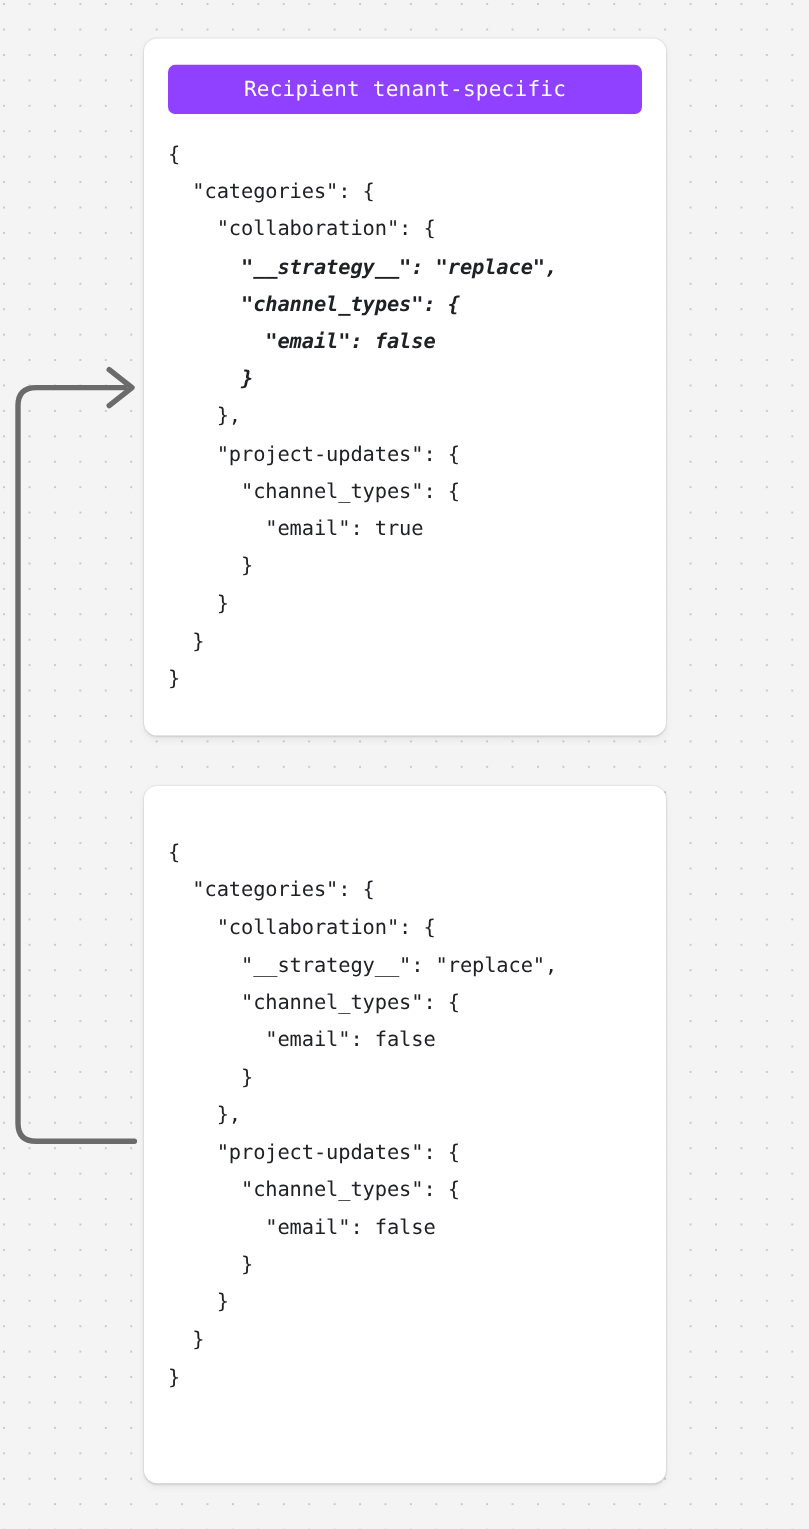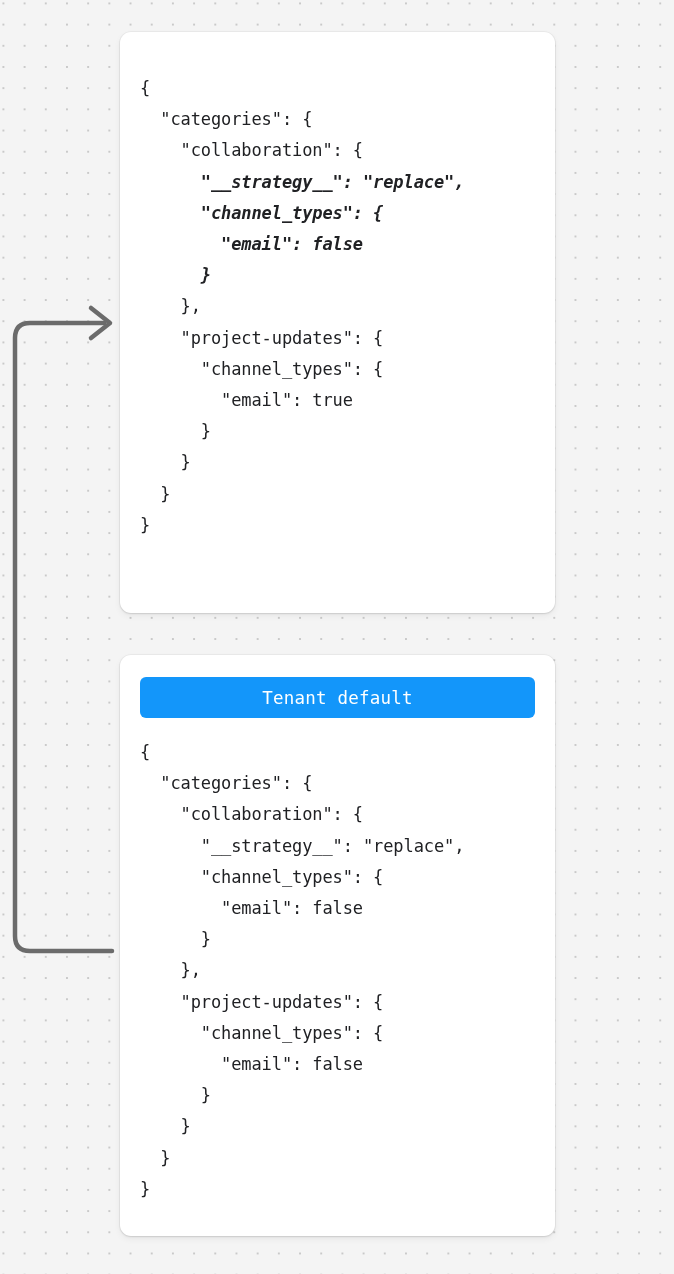--- a/index.html
+++ b/index.html
@@ -91,19 +91,19 @@
 </style>
 </head>
 <body>
 
 <svg class="connector" viewBox="0 0 674 1274" xmlns="http://www.w3.org/2000/svg">
   <path d="M 112 951 L 30 951 Q 15 951 15 936 L 15 338 Q 15 323 30 323 L 104 323" fill="none" stroke="#6b6b6b" stroke-width="4.5" stroke-linecap="round" stroke-linejoin="round"></path>
   <path d="M 91 308 L 110 323 L 91 338" fill="none" stroke="#6b6b6b" stroke-width="4.5" stroke-linecap="round" stroke-linejoin="round"></path>
 </svg>
 
 <div class="card" id="card-recipient">
+  <div class="card-header purple" style="background: rgb(144, 64, 255);">Recipient tenant-specific</div>
   <div class="code"><span class="line">{</span><span class="line">  "categories": {</span><span class="line">    "collaboration": {</span><span class="line hl">      "__strategy__": "replace",</span><span class="line hl">      "channel_types": {</span><span class="line hl">        "email": false</span><span class="line hl">      }</span><span class="line">    },</span><span class="line">    "project-updates": {</span><span class="line">      "channel_types": {</span><span class="line">        "email": true</span><span class="line">      }</span><span class="line">    }</span><span class="line">  }</span><span class="line">}</span></div>
 </div>
 
 <div class="card" id="card-tenant">
-  <div class="card-header blue" style="background: rgb(19, 150, 250);">Tenant default</div>
   <div class="code"><span class="line">{</span><span class="line">  "categories": {</span><span class="line">    "collaboration": {</span><span class="line">      "__strategy__": "replace",</span><span class="line">      "channel_types": {</span><span class="line">        "email": false</span><span class="line">      }</span><span class="line">    },</span><span class="line">    "project-updates": {</span><span class="line">      "channel_types": {</span><span class="line">        "email": false</span><span class="line">      }</span><span class="line">    }</span><span class="line">  }</span><span class="line">}</span></div>
 </div>
 
 </body></html>

